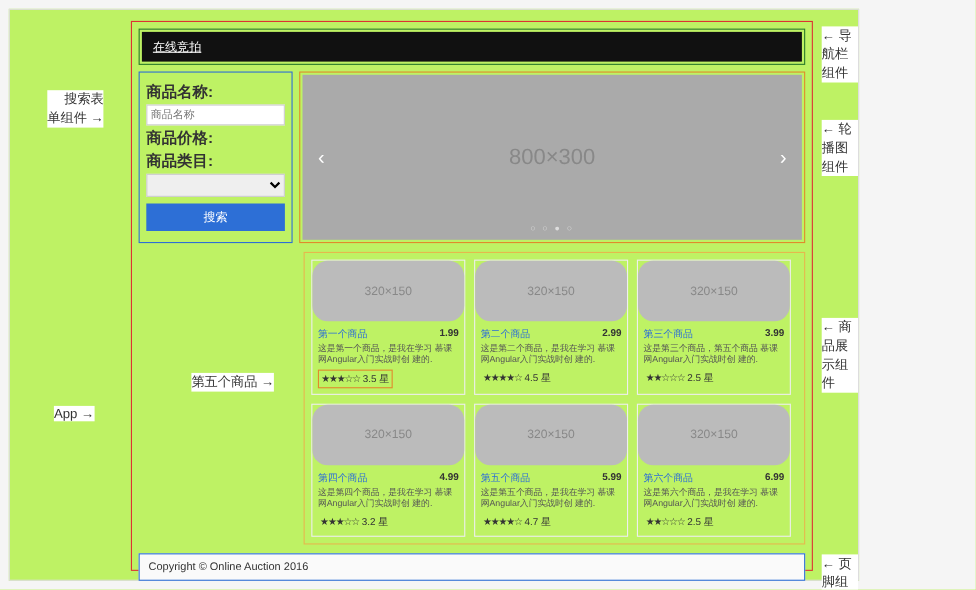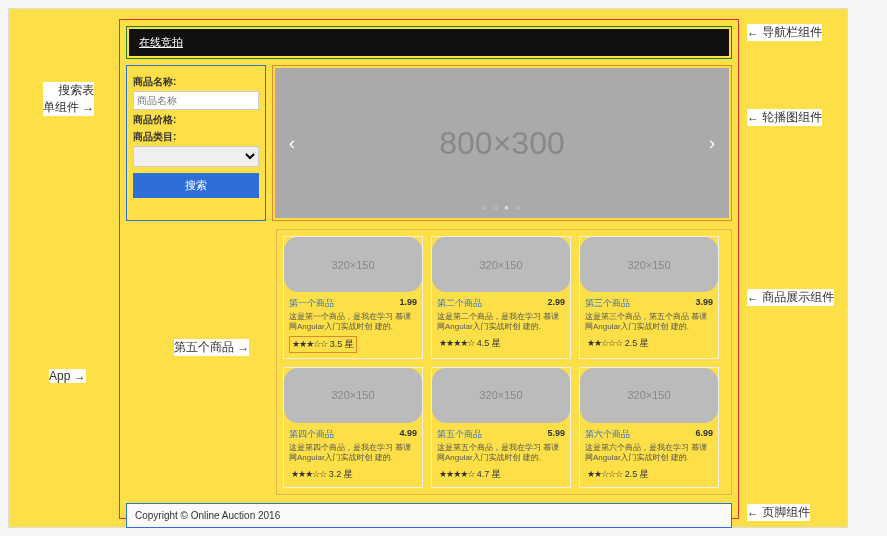--- a/index.html
+++ b/index.html
@@ -1,29 +1,29 @@
 <!DOCTYPE html>
 <html><head>
 <meta charset="utf-8">
 <style>
 * { box-sizing: border-box; margin: 0; padding: 0; }
 body { font-family: Arial, sans-serif; font-size: 11px; background: #f5f5f5; padding: 8px; color: #333; }
-.outer { width: 840px; height: 520px; background: #fde047; position: relative; border: 1px solid #ddd; }
+.outer { width: 773px; height: 520px; background: #bef264; position: relative; border: 1px solid #ddd; }
 .app-box { position: absolute; top: 10px; left: 110px; width: 620px; height: 500px; border: 1px solid #d33; padding: 6px; }
 .navbar-box { border: 1px solid #2a7a2a; padding: 2px; margin-bottom: 6px; }
 .navbar { background: #111; color: #fff; padding: 6px 10px; font-size: 11px; text-decoration: underline; }
 .row1 { display: flex; gap: 6px; margin-bottom: 8px; }
 .search-box { border: 1px solid #2d6fd6; padding: 6px; width: 140px; }
-.search-box .lbl { font-size: 10px; margin: 3px 0 2px; font-weight: bold; }
+.search-box .lbl { font-size: 14px; margin: 3px 0 2px; font-weight: bold; }
 .search-box input, .search-box select { width: 100%; padding: 3px; border: 1px solid #ccc; font-size: 10px; }
 .search-btn { background: #2d6fd6; color: #fff; text-align: center; padding: 5px; margin-top: 6px; font-size: 11px; cursor: pointer; }
 .carousel-box { border: 1px solid #e08a2c; flex: 1; padding: 2px; }
 .carousel { background: #aaa; height: 150px; display: flex; align-items: center; justify-content: space-between; color: #777; position: relative; }
 .carousel .arrow { color: #fff; font-size: 18px; padding: 0 14px; cursor: pointer; }
-.carousel .phtext { font-size: 32px; color: #888; flex: 1; text-align: center; }
+.carousel .phtext { font-size: 20px; color: #888; flex: 1; text-align: center; }
 .carousel .dots { position: absolute; bottom: 6px; left: 0; right: 0; text-align: center; color: #ddd; font-size: 8px; letter-spacing: 2px; }
 .products-box { border: 1px solid #e5b84d; margin-left: 150px; padding: 6px; }
 .grid { display: flex; flex-wrap: wrap; gap: 8px; }
 .card { width: 140px; border: 1px solid #eee; font-size: 9px; }
 .card .img { background: #bbb; height: 55px; display: flex; align-items: center; justify-content: center; color: #888; font-size: 11px; border-radius: 14px; }
 .card .body { padding: 5px; }
 .card .title-row { display: flex; justify-content: space-between; margin-bottom: 2px; }
 .card .title { color: #2d6fd6; font-size: 9px; }
 .card .price { font-weight: bold; }
 .card .desc { font-size: 8px; color: #555; line-height: 1.3; margin-bottom: 3px; }

